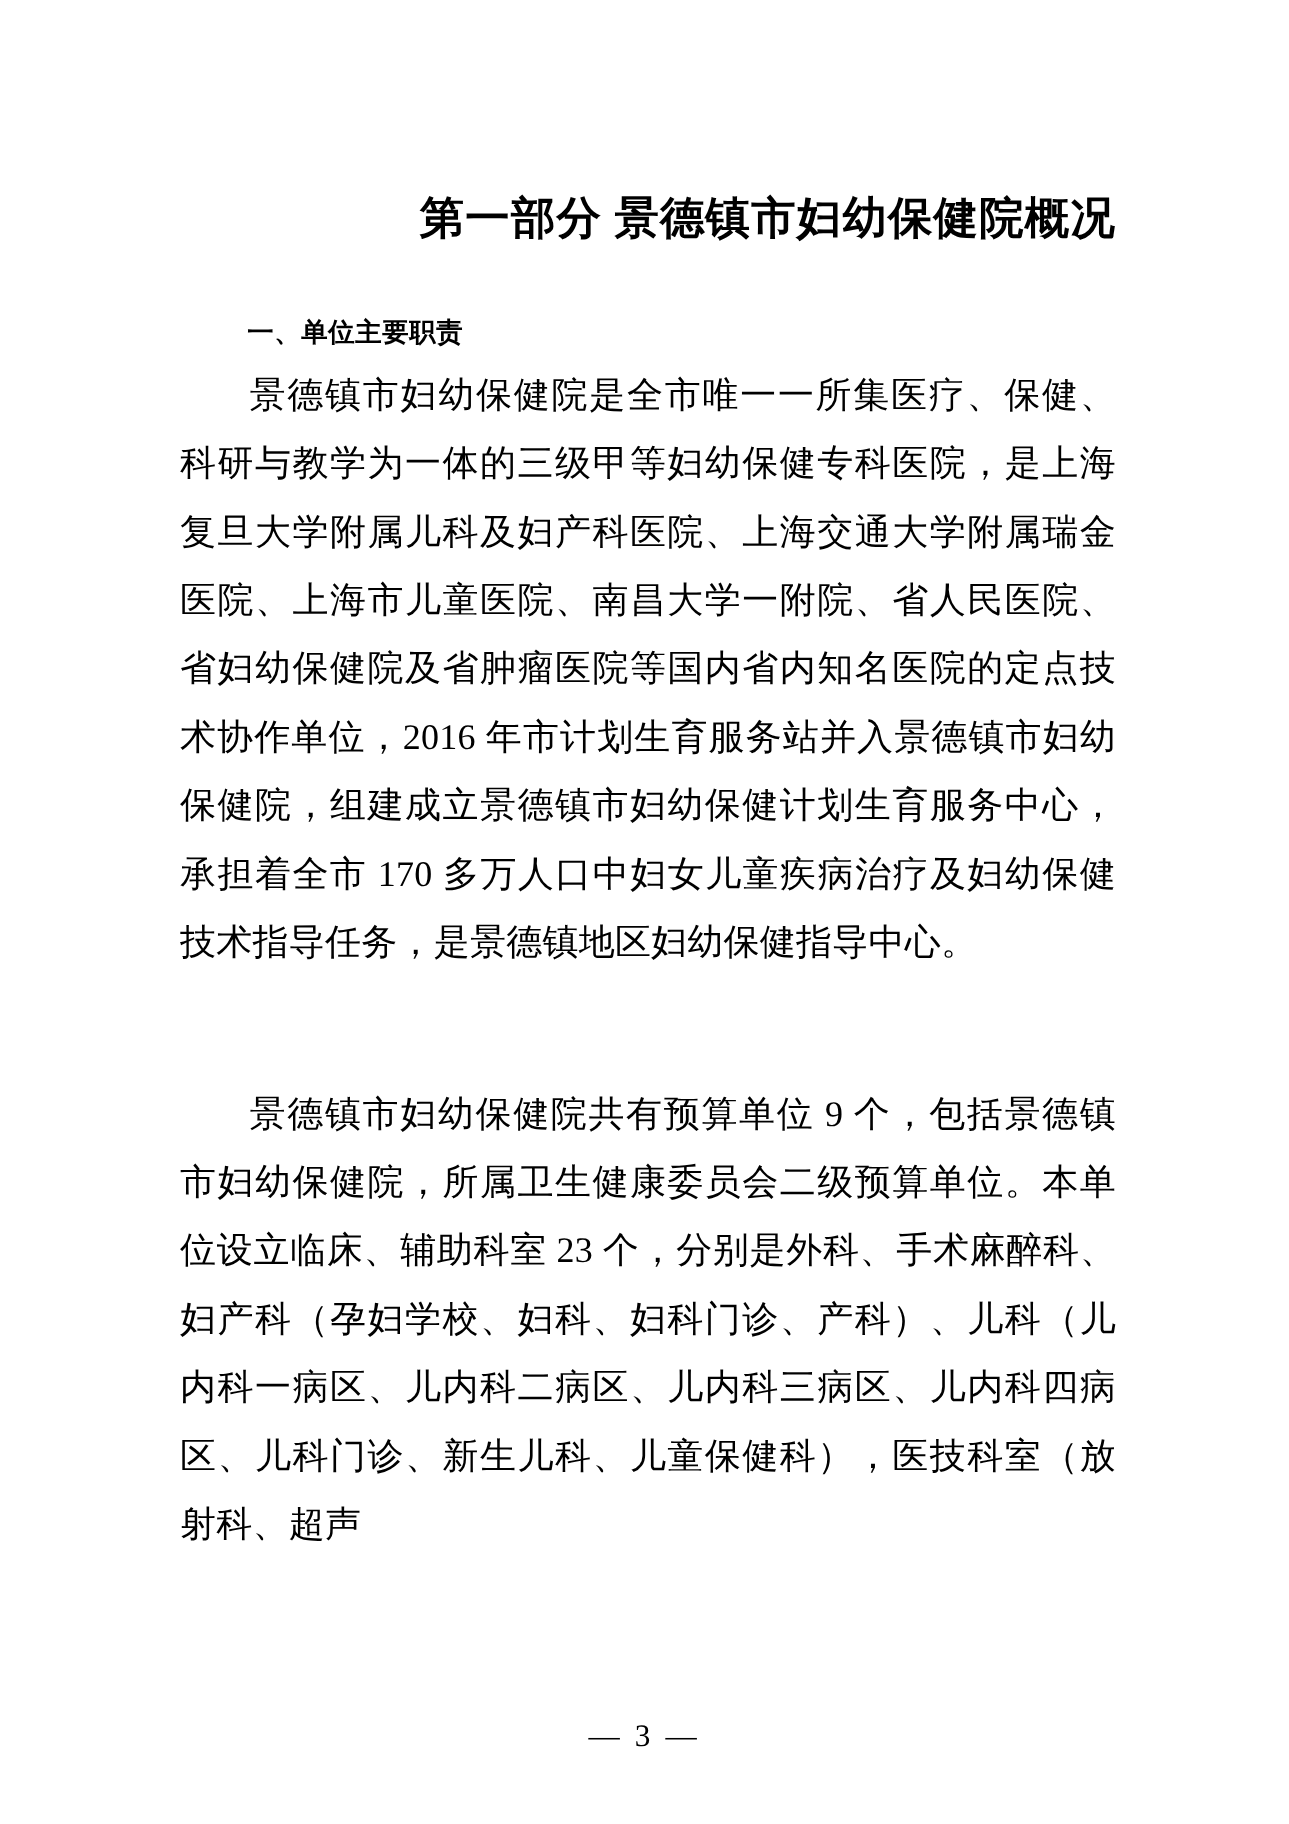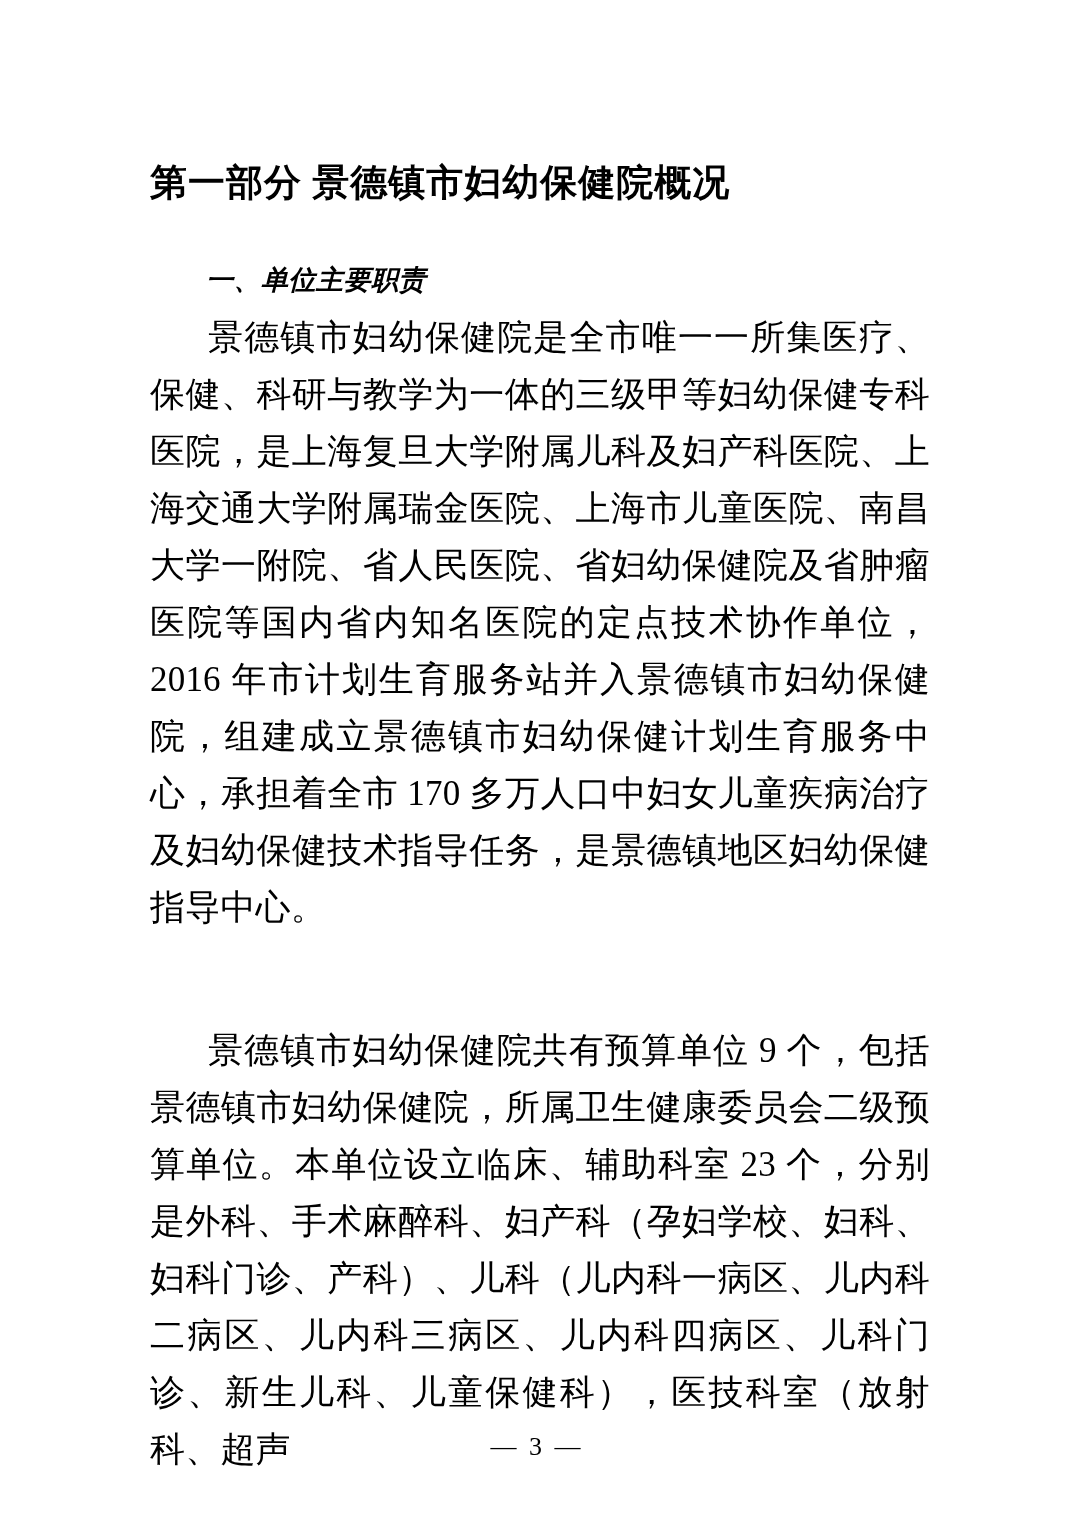--- a/index.html
+++ b/index.html
@@ -21,37 +21,36 @@
     position: absolute;
     left: 150px;
     top: 160px;
     width: 780px;
   }
   .doc-title {
     font-family: "Liberation Serif", "DejaVu Serif", serif;
     font-weight: bold;
     font-size: 37px;
     line-height: 1.25;
-    text-align: left;
+    text-align: right;
     letter-spacing: 1px;
     margin: 0 0 54px 0;
     white-space: nowrap;
   }
   .section-heading {
     font-family: "Liberation Sans", "DejaVu Sans", sans-serif;
     font-weight: bold;
-    font-size: 27px;
+    font-size: 22px;
     line-height: 1.5;
     margin: 0 0 8px 0;
     text-indent: 56px;
     letter-spacing: 0.5px;
-    font-style: italic;
   }
   .para {
-    font-size: 35px;
+    font-size: 30px;
     line-height: 57px;
     text-align: justify;
     text-justify: inter-ideograph;
     text-indent: 58px;
     margin: 0;
     letter-spacing: 0.2px;
   }
   .spacer {
     height: 86px;
   }

